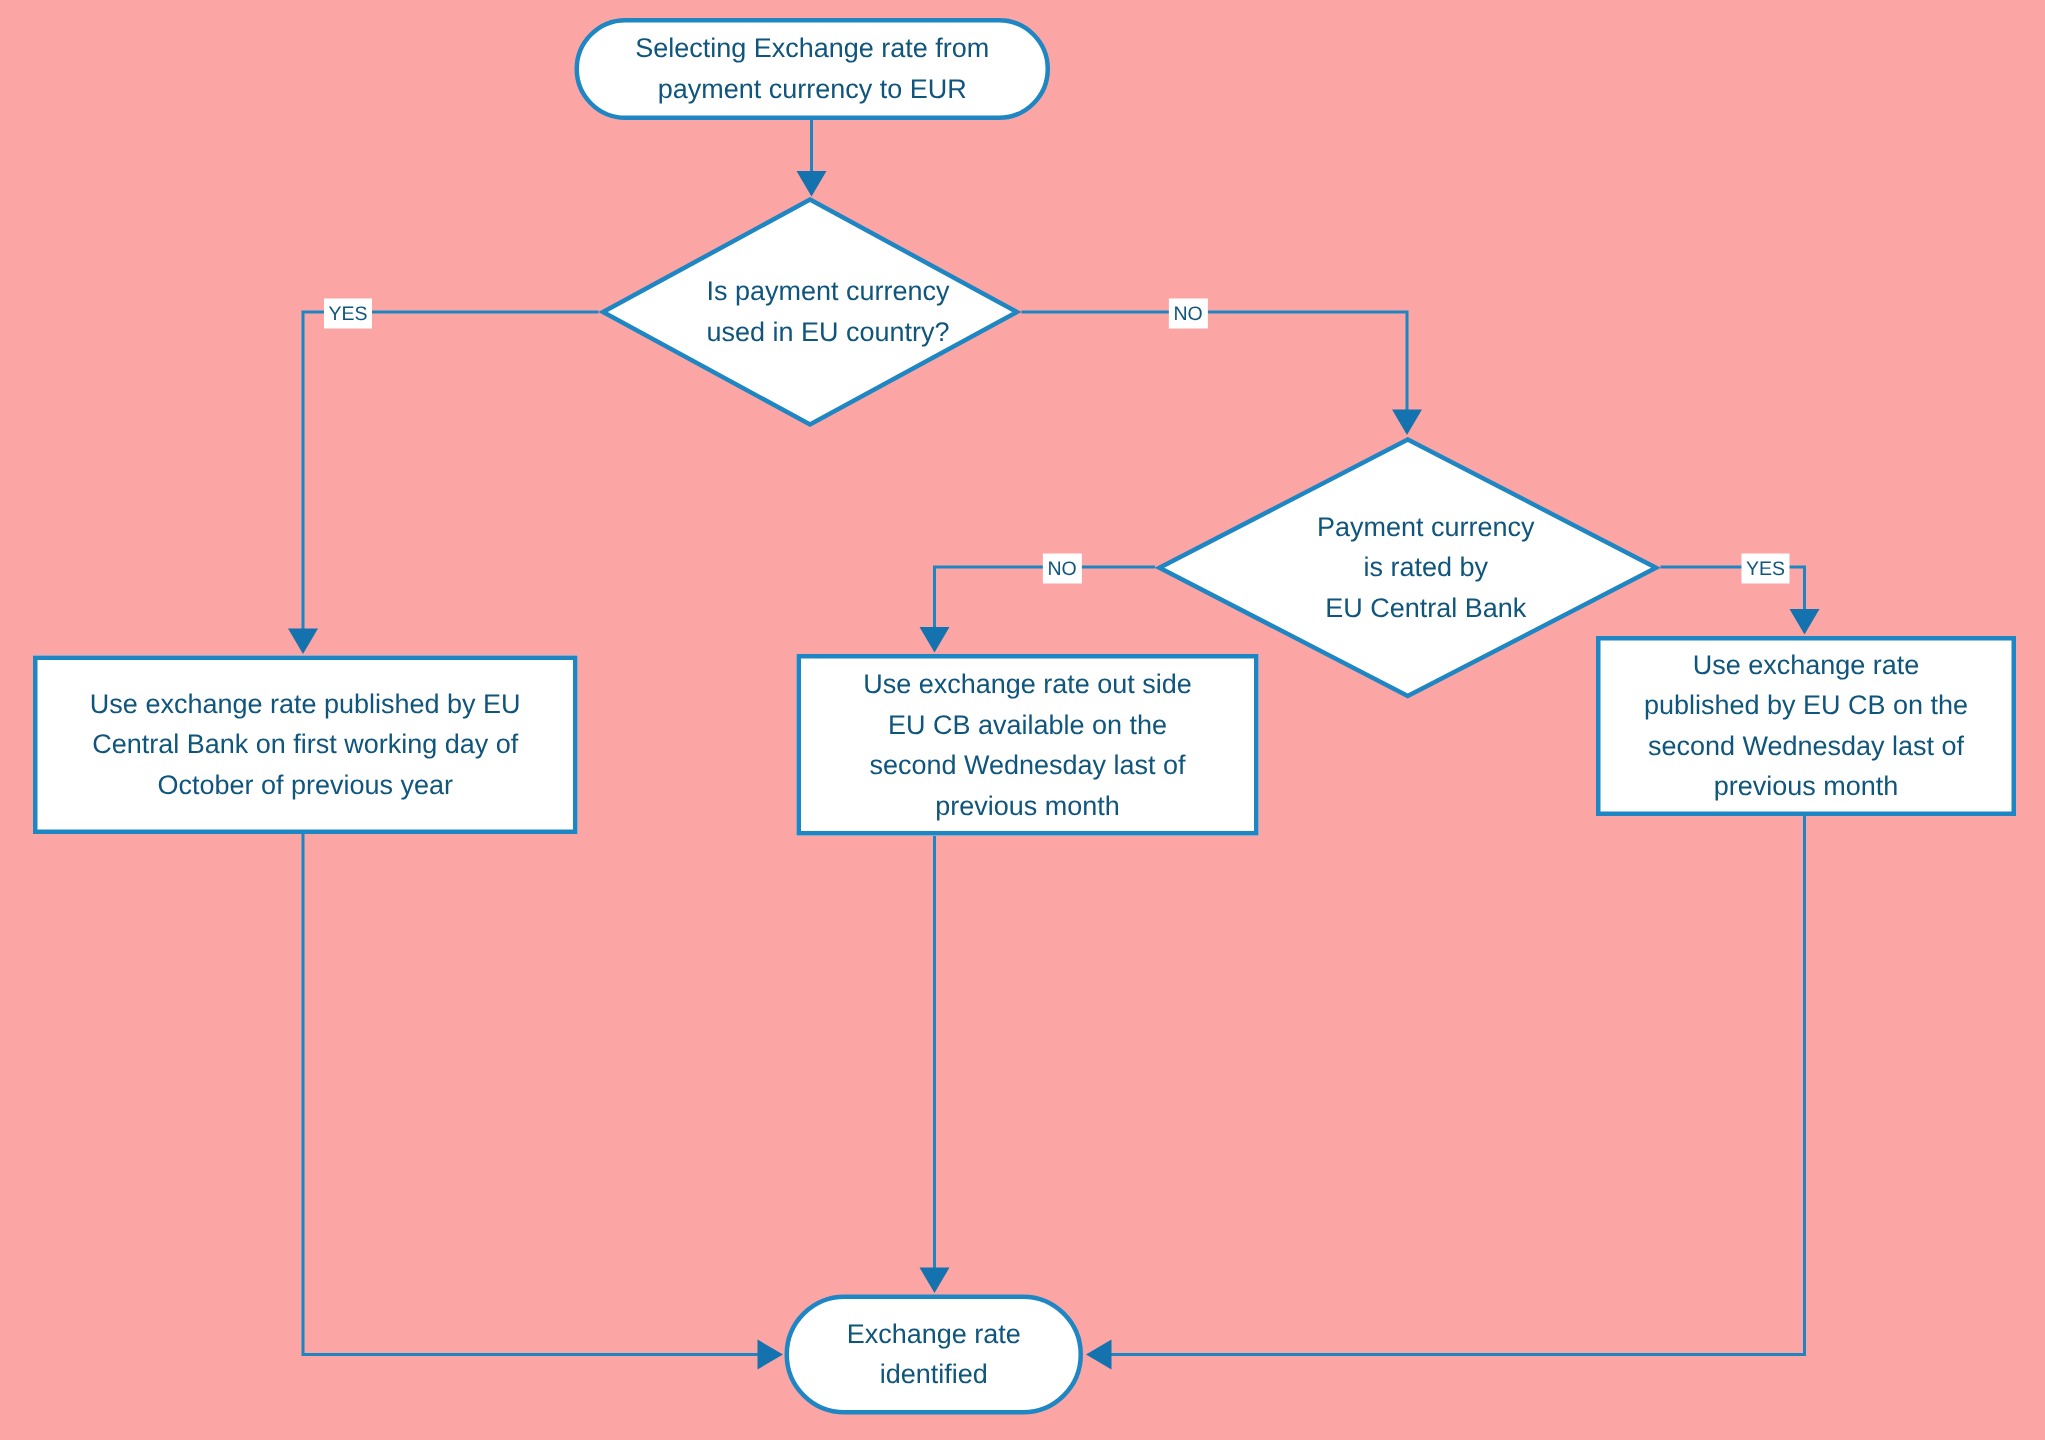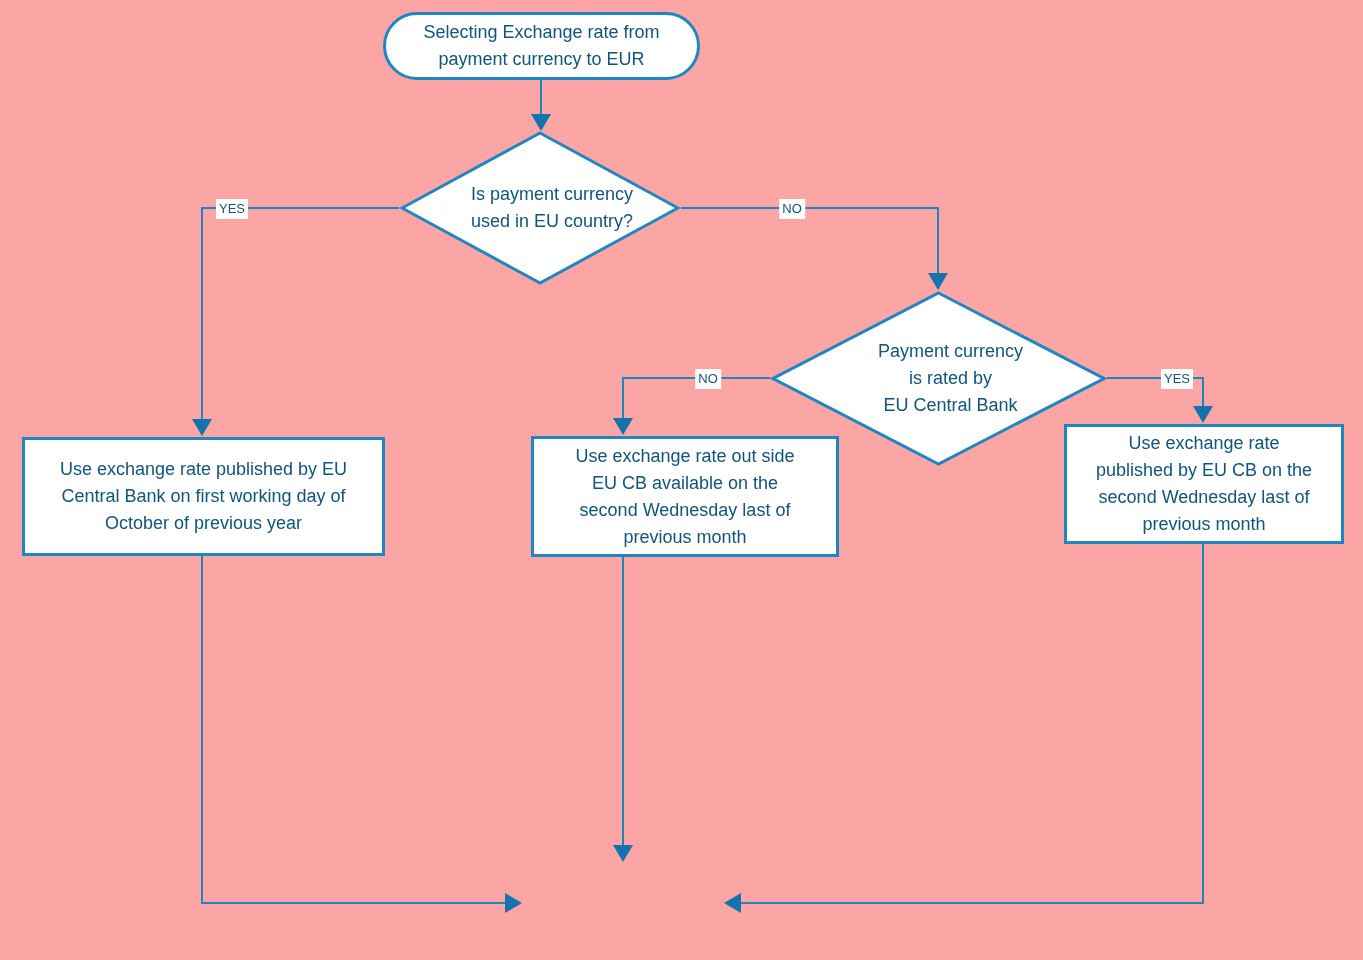--- a/index.html
+++ b/index.html
@@ -160,19 +160,23 @@
 previous month</div>
   </div>
 
   <div class="node process" style="left:1064px; top:424px; width:280px; height:120px;">
     <div>Use exchange rate
 published by EU CB on the
 second Wednesday last of
 previous month</div>
   </div>
 
+  <div class="node terminator" style="left:523px; top:863px; width:199px; height:80px;">
+    <div>Exchange rate
+identified</div>
+  </div>
 
   <div class="edge-label" style="left:232px; top:209px;">YES</div>
   <div class="edge-label" style="left:792px; top:209px;">NO</div>
   <div class="edge-label" style="left:708px; top:379px;">NO</div>
   <div class="edge-label" style="left:1177px; top:379px;">YES</div>
 
 </div>
 
 </body></html>

